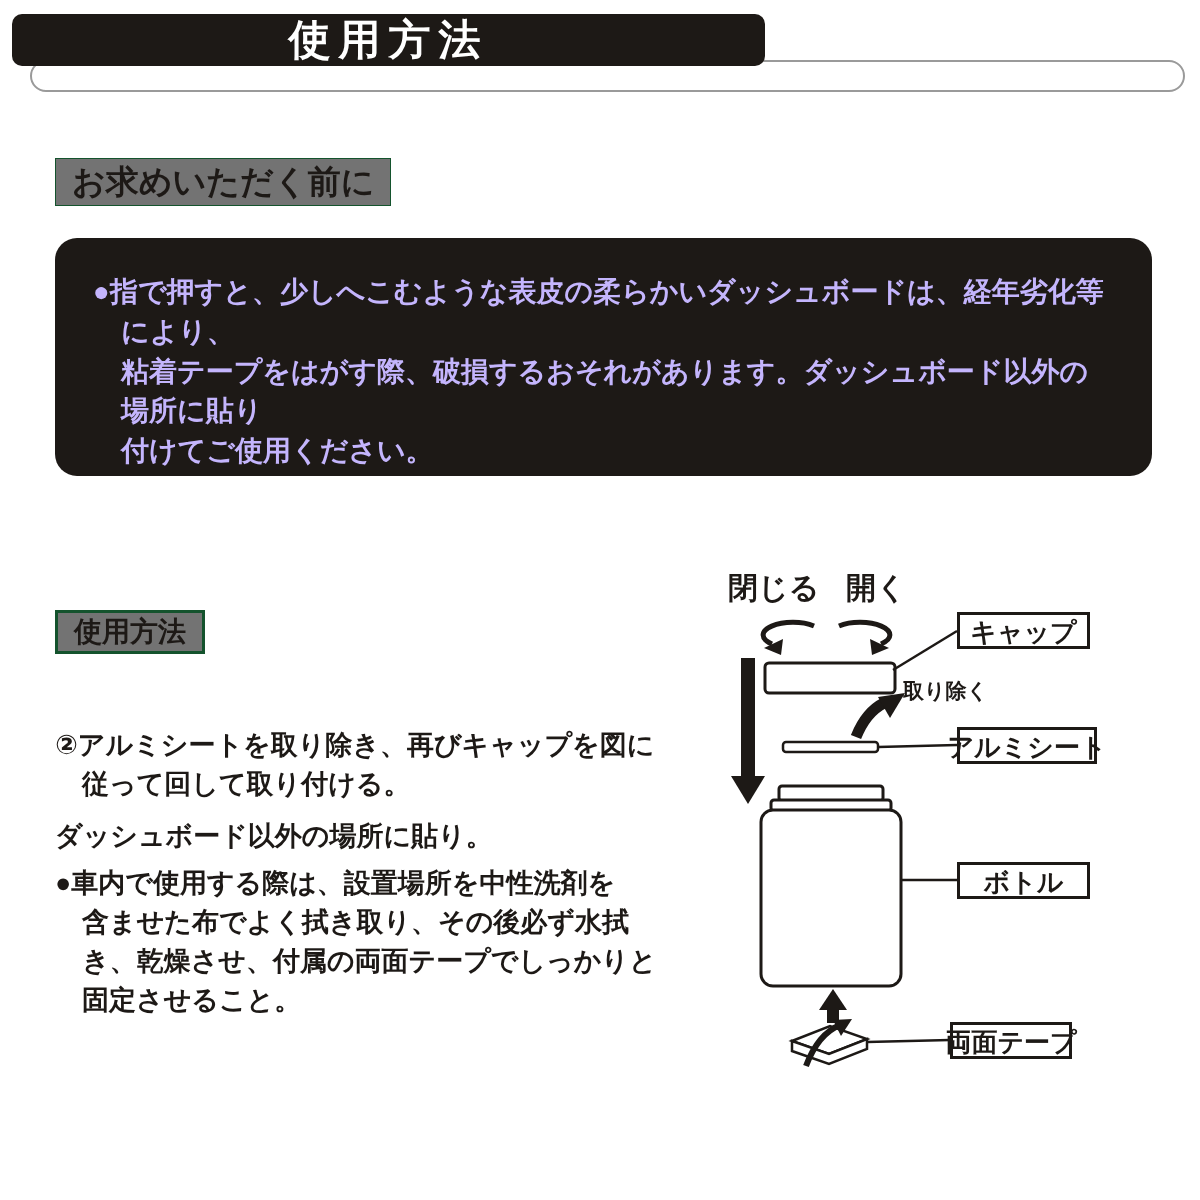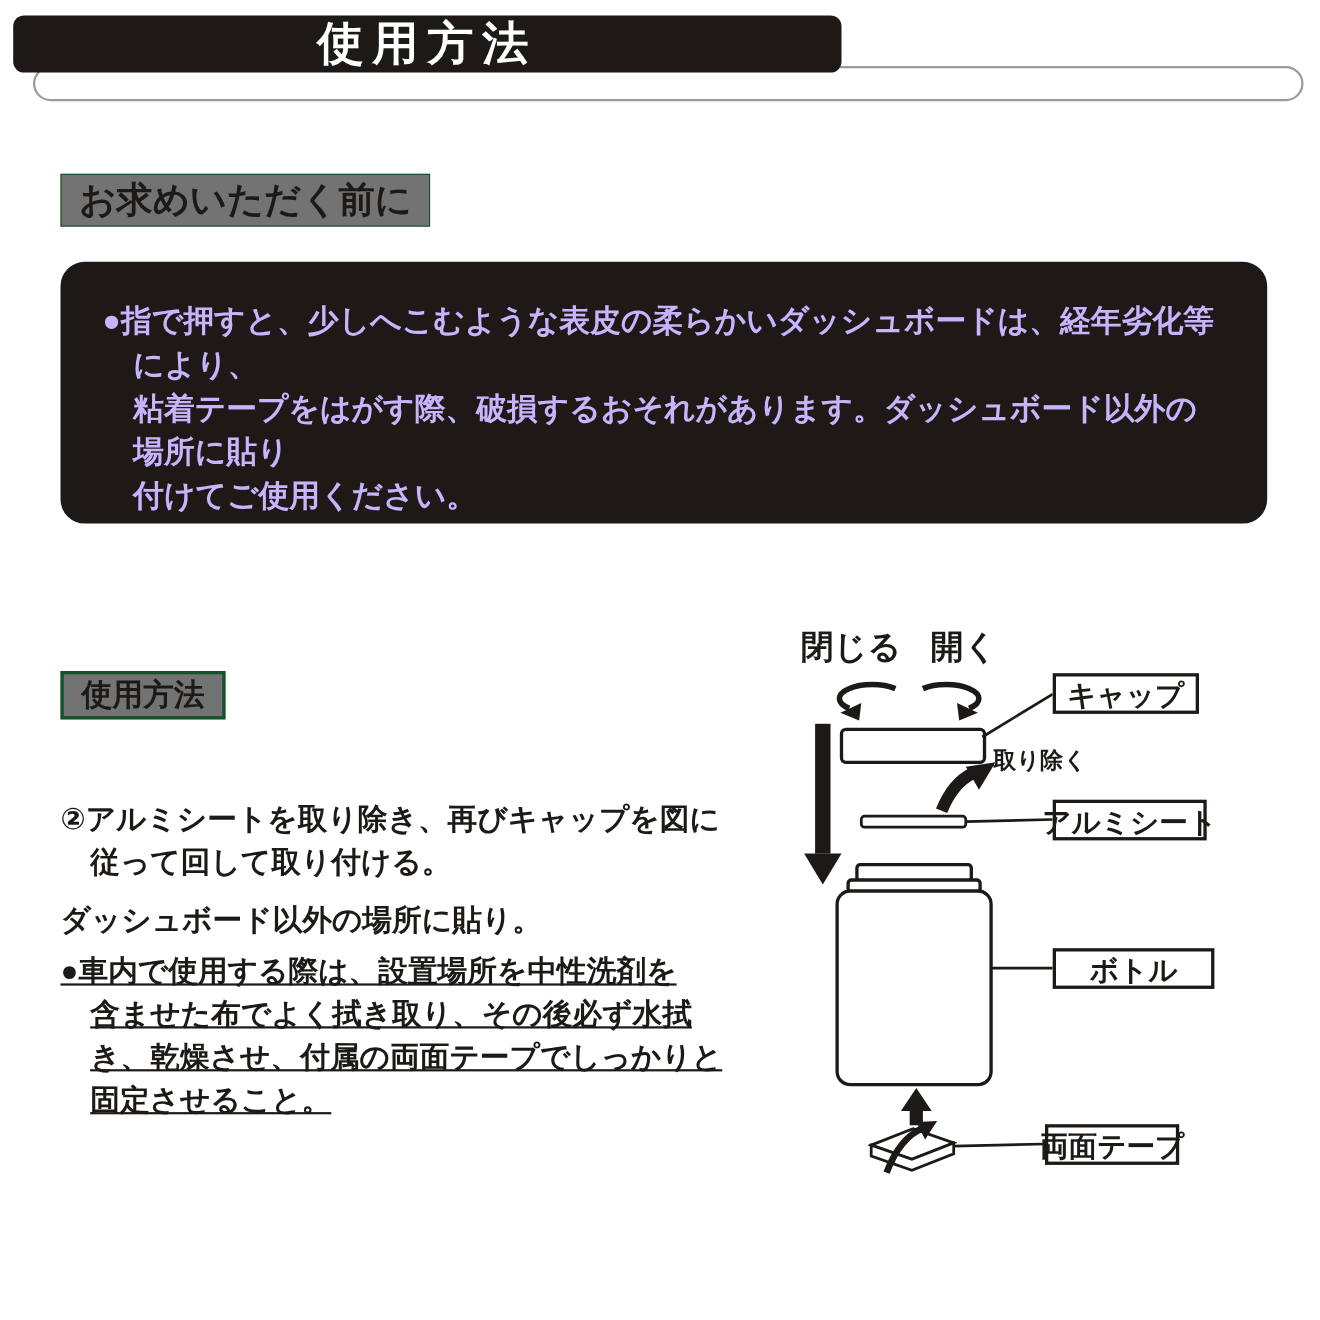--- a/index.html
+++ b/index.html
@@ -42,38 +42,38 @@
   .warning-note { margin-top:4px; }
   
   .step {
     position:absolute; left:55px; width:610px;
     font-size:27px; font-weight:bold; line-height:1.45;
     white-space:pre-line; padding-left:1em; text-indent:-1em;
   }
   .step1 { top:680px; }
   .step2 { top:726px; }
   .step3 { top:817px; }
-  .step4 { top:864px;text-decoration:underline; }
+  .step4 { top:864px; }
   
   .diagram-svg { position:absolute; left:0; top:0; width:1200px; height:1200px; z-index:1; }
   .dtext {
     position:absolute; font-weight:bold; white-space:nowrap; z-index:3;text-align:center;
   }
   .close-text { left:728px; top:568px; font-size:30px; }
   .open-text  { left:846px; top:568px; font-size:30px; }
   .remove-text{ left:903px; top:677px; font-size:21px; }
   .dlabel {
     position:absolute; background:#fff; border:3px solid #1d1916;
     box-sizing:border-box; font-size:26px; font-weight:bold;
     display:flex; align-items:flex-start; justify-content:center;
     white-space:nowrap; z-index:3;
   }
   .cap-label    { left:957px; top:612px; width:133px; height:37px; }
   .sheet-label  { left:957px; top:727px; width:140px; height:37px; }
-  .bottle-label { left:957px; top:862px; width:147px; height:37px; }
+  .bottle-label { left:957px; top:862px; width:133px; height:37px; }
   .tape-label   { left:950px; top:1022px; width:122px; height:37px; }
 </style>
 </head>
 <body>
 
 <div class="page">
 
   <div class="header-pill"></div>
   <div class="header-bar">
     <span class="header-title">使用方法</span>

